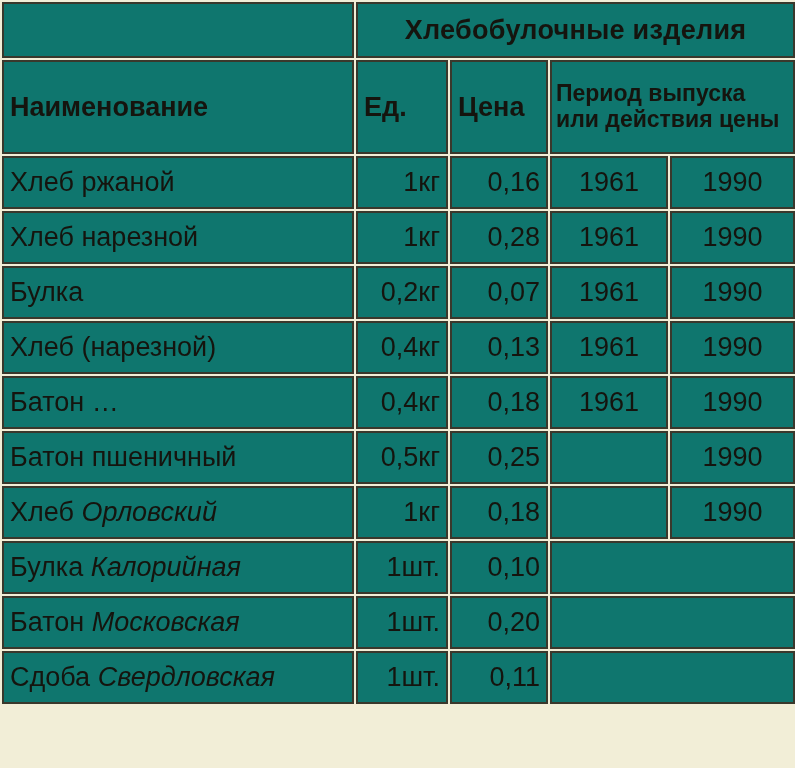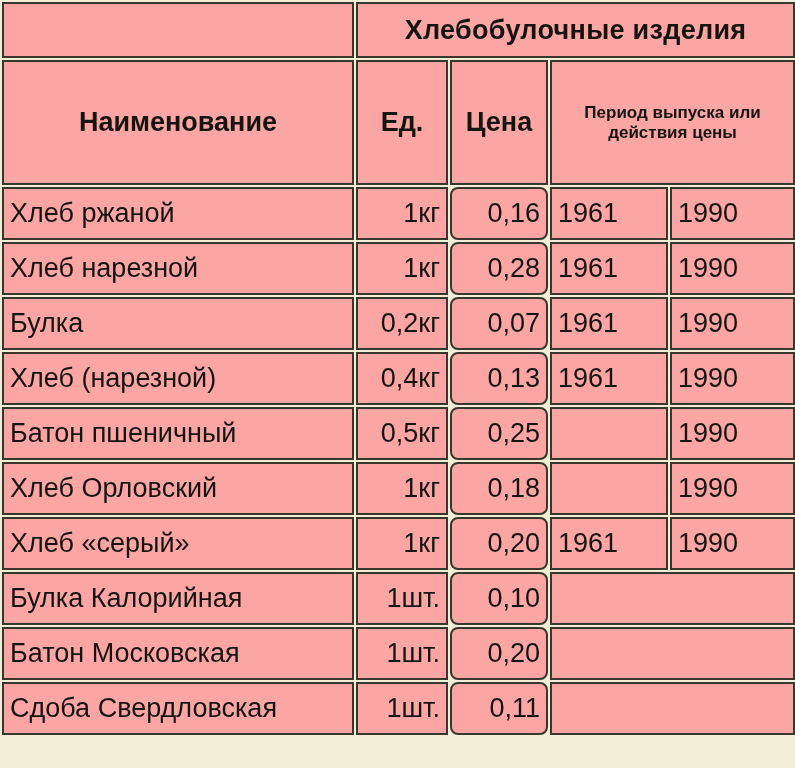--- a/index.html
+++ b/index.html
@@ -21,21 +21,21 @@
   }
   table.price-table {
     border-collapse: separate;
     border-spacing: 2px;
     width: 795px;
     table-layout: fixed;
     background: #f2eed7;
   }
   table.price-table td,
   table.price-table th {
-    background: #fca5a5;
+    background: #0f766e;
     border: 2px solid #3a382c;
     padding: 0 6px;
     font-size: 27px;
     color: #15140e;
     vertical-align: middle;
     box-sizing: border-box;
     overflow: hidden;
     white-space: nowrap;
   }
   
@@ -46,53 +46,54 @@
   col.c-to    { width: 125px; }
 
   .title-cell {
     text-align: center;
     font-weight: bold;
     font-size: 29px;
     height: 56px;
     letter-spacing: 0.3px;
   }
   .head-cell {
-    text-align: center;
+    text-align: left;
     font-weight: bold;
     font-size: 28px;
-    height: 125px;
+    height: 94px;
   }
   .head-cell.small {
-    font-size: 17px;
+    font-size: 23px;
     line-height: 1.12;
     white-space: normal;
     padding: 2px 4px;
   }
   .data-row td {
     height: 53px;
   }
   td.name {
     text-align: left;
     font-size: 27px;
     padding-left: 5px;
     margin-top: 16px;
   }
   td.name .it {
+    font-style: italic;
   }
   td.unit {
     text-align: right;
     font-size: 26px;
   }
   td.price {
     text-align: right;
     font-size: 27px;
     padding-right: 8px;
-    border-radius: 8px;
   }
   td.year {
+    text-align: center;
     font-size: 27px;
   }
   td.empty {
     background: #eeead9;
   }
   td.blank-nb {
     border: none;
     background: #f2eed7;
   }
 </style>
@@ -142,38 +143,38 @@
         <td class="year">1990</td>
       </tr>
       <tr class="data-row">
         <td class="name"><span>Хлеб (нарезной)</span><span class="it"></span></td>
         <td class="unit">0,4кг</td>
         <td class="price">0,13</td>
         <td class="year">1961</td>
         <td class="year">1990</td>
       </tr>
       <tr class="data-row">
+        <td class="name"><span>Батон …</span><span class="it"></span></td>
+        <td class="unit">0,4кг</td>
+        <td class="price">0,18</td>
+        <td class="year">1961</td>
+        <td class="year">1990</td>
+      </tr>
+      <tr class="data-row">
         <td class="name"><span>Батон пшеничный</span><span class="it"></span></td>
         <td class="unit">0,5кг</td>
         <td class="price">0,25</td>
         <td class="year empty"></td>
         <td class="year">1990</td>
       </tr>
       <tr class="data-row">
         <td class="name"><span>Хлеб </span><span class="it">Орловский</span></td>
         <td class="unit">1кг</td>
         <td class="price">0,18</td>
         <td class="year empty"></td>
-        <td class="year">1990</td>
-      </tr>
-      <tr class="data-row">
-        <td class="name"><span>Хлеб </span><span class="it">«серый»</span></td>
-        <td class="unit">1кг</td>
-        <td class="price">0,20</td>
-        <td class="year">1961</td>
         <td class="year">1990</td>
       </tr>
       <tr class="data-row">
         <td class="name"><span>Булка </span><span class="it">Калорийная</span></td>
         <td class="unit">1шт.</td>
         <td class="price">0,10</td>
         <td class="blank-nb" colspan="2"></td>
       </tr>
       <tr class="data-row">
         <td class="name"><span>Батон </span><span class="it">Московская</span></td>

